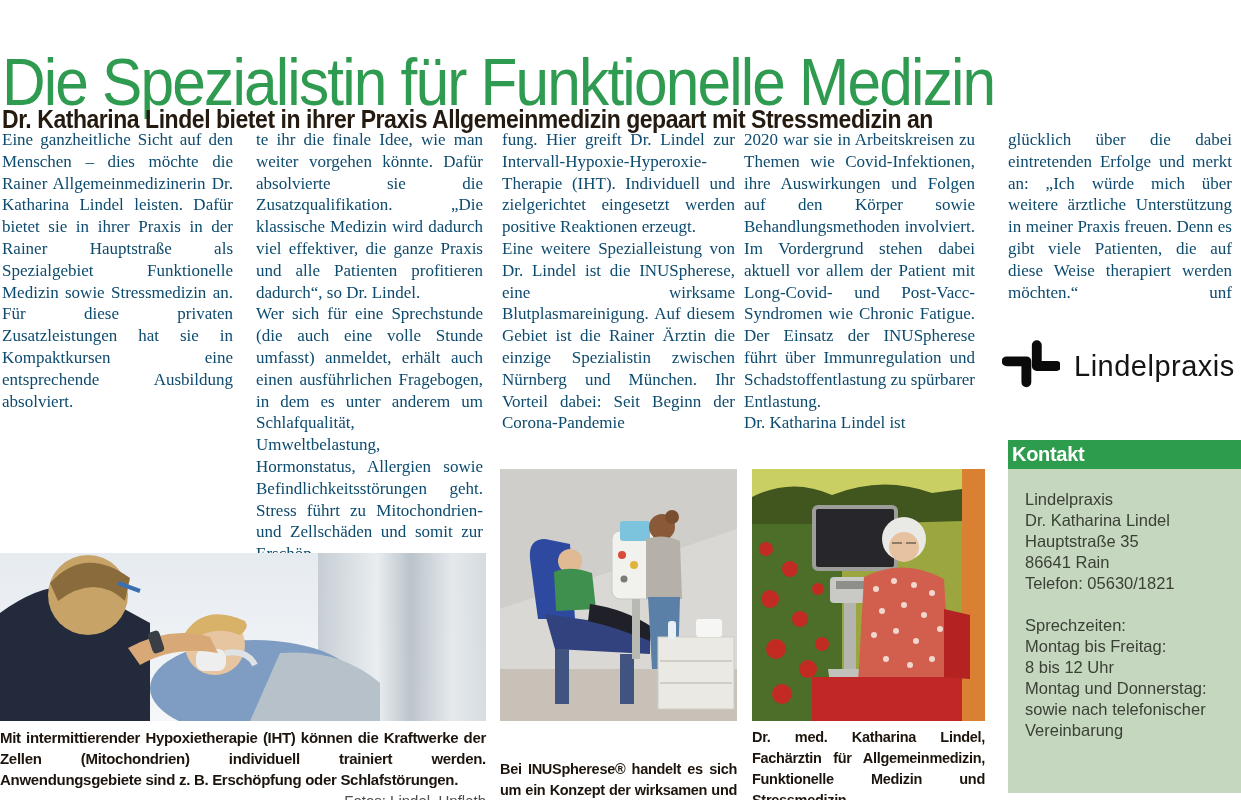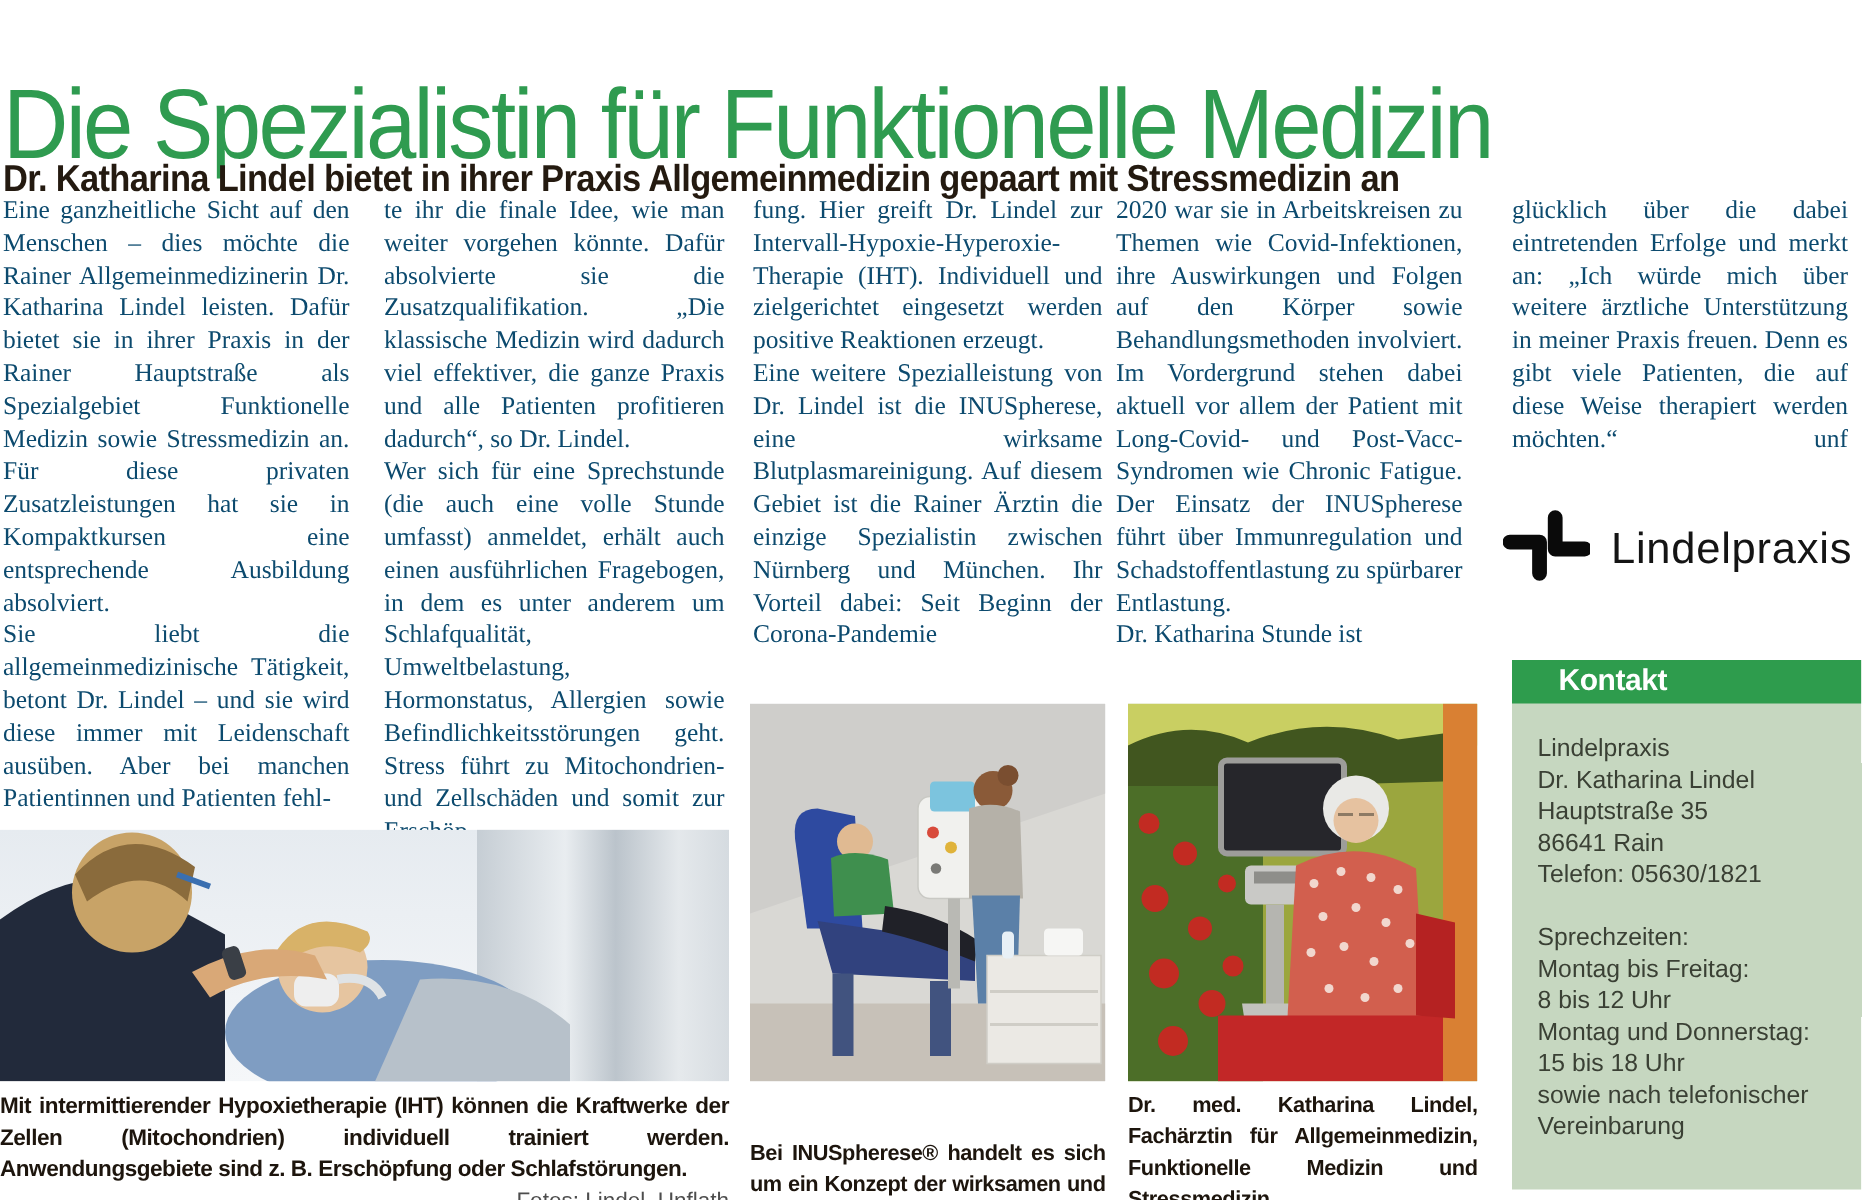--- a/index.html
+++ b/index.html
@@ -31,21 +31,21 @@
   .logo{position:absolute;left:1002px;top:330px;width:238px;height:72px;
         display:flex;align-items:center;gap:14px;}
   .logo svg{flex:0 0 auto;}
   .logo-text{font-family:"Liberation Sans",sans-serif;font-size:29px;
         color:#141414;letter-spacing:0.5px;}
 
   
   .kontakt{position:absolute;left:1008px;top:440px;width:233px;height:353px;
         background:#c6d7c0;font-family:"Liberation Sans",sans-serif;}
   .kontakt-header{background:#2e9c4d;color:#fff;font-weight:700;font-size:20px;
-        height:29px;line-height:29px;padding-left:31px;letter-spacing:-0.3px;}
+        height:29px;line-height:29px;padding-left:4px;letter-spacing:-0.3px;}
   .kontakt-body{padding:20px 10px 0 17px;color:#3a4034;font-size:16.5px;line-height:21px;}
   .kontakt-body .gap{height:21px;}
 
   
   .photo{position:absolute;overflow:hidden;}
   .photo svg{display:block;}
   .ph1{left:0;top:553px;width:486px;height:168px;}
   .ph2{left:500px;top:469px;width:237px;height:252px;}
   .ph3{left:752px;top:469px;width:233px;height:252px;}
 
@@ -61,33 +61,32 @@
 </head>
 <body>
 
 <div class="page">
 
   <h1 class="title">Die Spezialistin für Funktionelle Medizin</h1>
   <h2 class="subtitle">Dr. Katharina Lindel bietet in ihrer Praxis Allgemeinmedizin gepaart mit Stressmedizin an</h2>
 
   <div class="col c1">
     <p>Eine ganzheitliche Sicht auf den Menschen – dies möchte die Rainer Allgemeinmedizinerin Dr. Katharina Lindel leisten. Dafür bietet sie in ihrer Praxis in der Rainer Hauptstraße als Spezialgebiet Funktionelle Medizin sowie Stressmedizin an. Für diese privaten Zusatzleistungen hat sie in Kompaktkursen eine entsprechende Ausbildung absolviert.</p>
-    <p>Sie liebt die allgemeinmedizinische Tätigkeit, betont Dr. Lindel – und sie wird diese immer mit Leidenschaft ausüben. Aber bei manchen Patientinnen und Patienten fehl-</p>
   </div>
   <div class="col c2">
     <p>te ihr die finale Idee, wie man weiter vorgehen könnte. Dafür absolvierte sie die Zusatzqualifikation. „Die klassische Medizin wird dadurch viel effektiver, die ganze Praxis und alle Patienten profitieren dadurch“, so Dr. Lindel.</p>
     <p>Wer sich für eine Sprechstunde (die auch eine volle Stunde umfasst) anmeldet, erhält auch einen ausführlichen Fragebogen, in dem es unter anderem um Schlafqualität, Umweltbelastung, Hormonstatus, Allergien sowie Befindlichkeitsstörungen geht. Stress führt zu Mitochondrien- und Zellschäden und somit zur Erschöp-</p>
   </div>
   <div class="col c3">
     <p>fung. Hier greift Dr. Lindel zur Intervall-Hypoxie-Hyperoxie-Therapie (IHT). Individuell und zielgerichtet eingesetzt werden positive Reaktionen erzeugt.</p>
     <p>Eine weitere Spezialleistung von Dr. Lindel ist die INUSpherese, eine wirksame Blutplasmareinigung. Auf diesem Gebiet ist die Rainer Ärztin die einzige Spezialistin zwischen Nürnberg und München. Ihr Vorteil dabei: Seit Beginn der Corona-Pandemie</p>
   </div>
   <div class="col c4">
     <p>2020 war sie in Arbeitskreisen zu Themen wie Covid-Infektionen, ihre Auswirkungen und Folgen auf den Körper sowie Behandlungsmethoden involviert. Im Vordergrund stehen dabei aktuell vor allem der Patient mit Long-Covid- und Post-Vacc-Syndromen wie Chronic Fatigue. Der Einsatz der INUSpherese führt über Immunregulation und Schadstoffentlastung zu spürbarer Entlastung.</p>
-    <p>Dr. Katharina Stunde ist</p>
+    <p>Dr. Katharina Lindel ist</p>
   </div>
   <div class="col c5">
     <p>
       <span>glücklich über die dabei eintretenden Erfolge und merkt an: „Ich würde mich über weitere ärztliche Unterstützung in meiner Praxis freuen. Denn es gibt viele Patienten, die auf diese Weise therapiert werden möchten.“</span>
       <span class="byline">unf</span>
     </p>
   </div>
 
   <div class="logo">
     <svg width="58" height="58" viewBox="0 0 100 100" aria-hidden="true">
@@ -103,21 +102,20 @@
       <div>Lindelpraxis</div>
       <div>Dr. Katharina Lindel</div>
       <div>Hauptstraße 35</div>
       <div>86641 Rain</div>
       <div>Telefon: 05630/1821</div>
       <div class="gap"></div>
       <div>Sprechzeiten:</div>
       <div>Montag bis Freitag:</div>
       <div>8 bis 12 Uhr</div>
       <div>Montag und Donnerstag:</div>
-      <div>15 bis 18 Uhr</div>
       <div>sowie nach telefonischer</div>
       <div>Vereinbarung</div>
     </div>
   </div>
 
   <div class="photo ph1">
     <svg width="486" height="168" viewBox="0 0 486 168" aria-hidden="true">
       <defs>
         <linearGradient id="bg1" x1="0" y1="0" x2="0" y2="1">
           <stop offset="0" stop-color="#e6ebf0"></stop>

